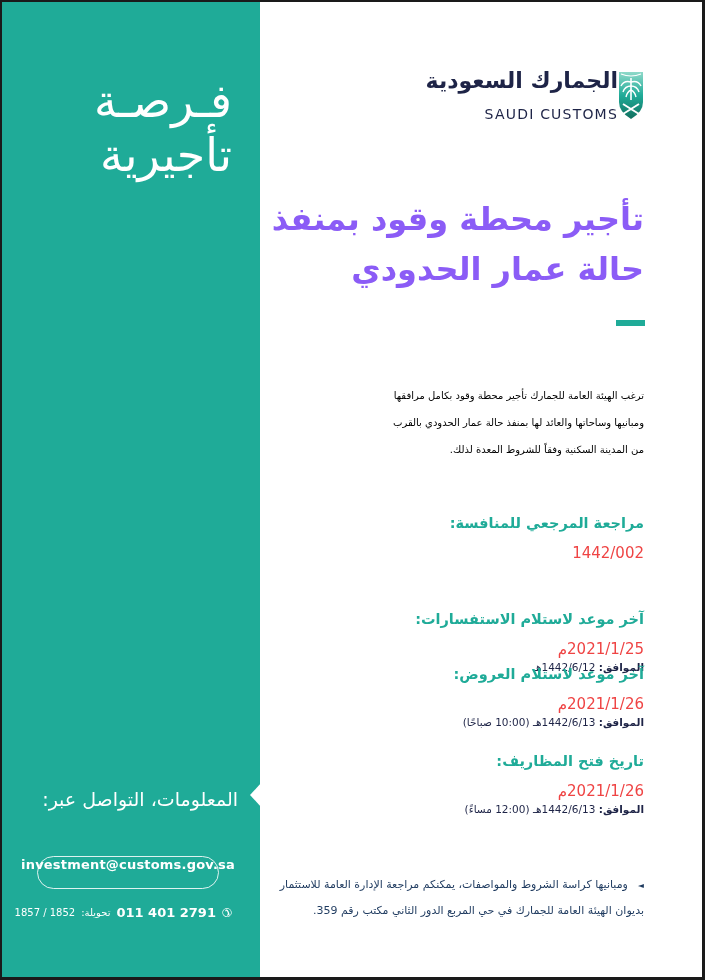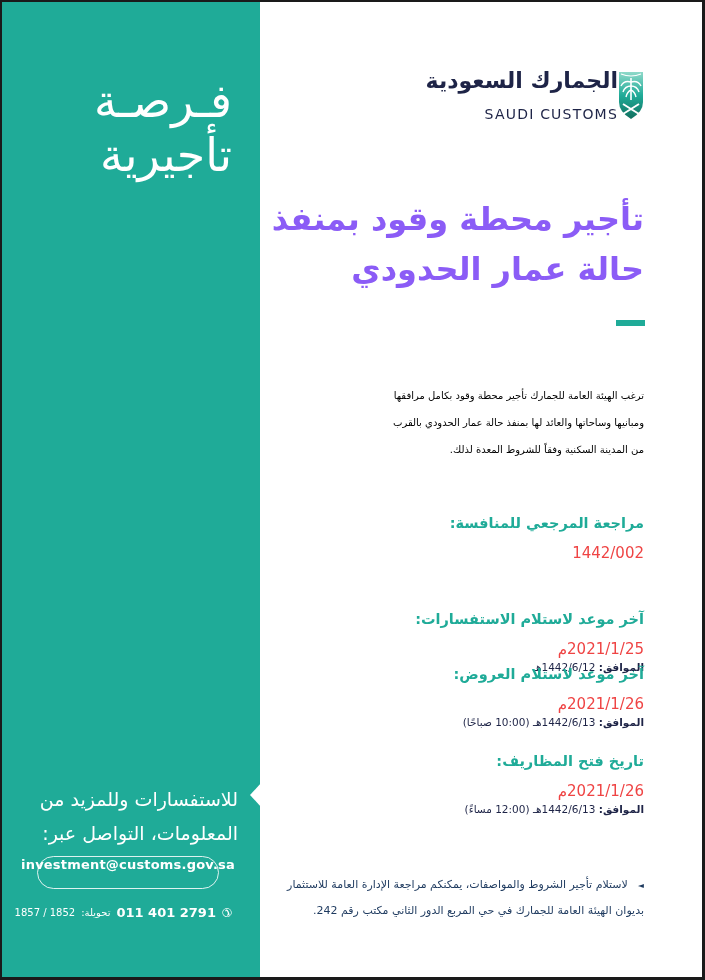--- a/index.html
+++ b/index.html
@@ -162,21 +162,20 @@
 
 <div class="page">
 
   <div class="side">
     <div class="side-title">
       <div>فـرصـة</div>
       <div>تأجيرية</div>
     </div>
 
     <div class="side-contact">
-      <div>للاستفسارات وللمزيد من</div>
       <div>المعلومات، التواصل عبر:</div>
     </div>
 
     <div class="email-pill">
       <span>investment@customs.gov.sa</span>
     </div>
 
     <div class="phone-row">
       <span class="phone-icon">✆</span>
       <span class="phone-num">011 401 2791</span>
@@ -247,17 +246,17 @@
     <div class="info-label">تاريخ فتح المظاريف:</div>
     <div class="info-value" style="margin-top:8px;">2021/1/26م</div>
     <div class="info-sub">
       <span class="lbl">الموافق:</span>
       <span>1442/6/13هـ</span>
       <span>(12:00 مساءً)</span>
     </div>
   </div>
 
   <div class="note">
-    <div><span class="note-bullet">◄</span><span>لاستلام تأجير الشروط والمواصفات، يمكنكم مراجعة الإدارة العامة للاستثمار</span></div>
-    <div>بديوان الهيئة العامة للجمارك في حي المربع الدور الثاني مكتب رقم 242.</div>
+    <div><span class="note-bullet">◄</span><span>ومبانيها كراسة الشروط والمواصفات، يمكنكم مراجعة الإدارة العامة للاستثمار</span></div>
+    <div>بديوان الهيئة العامة للجمارك في حي المربع الدور الثاني مكتب رقم 359.</div>
   </div>
 
 </div>
 
 </body></html>

